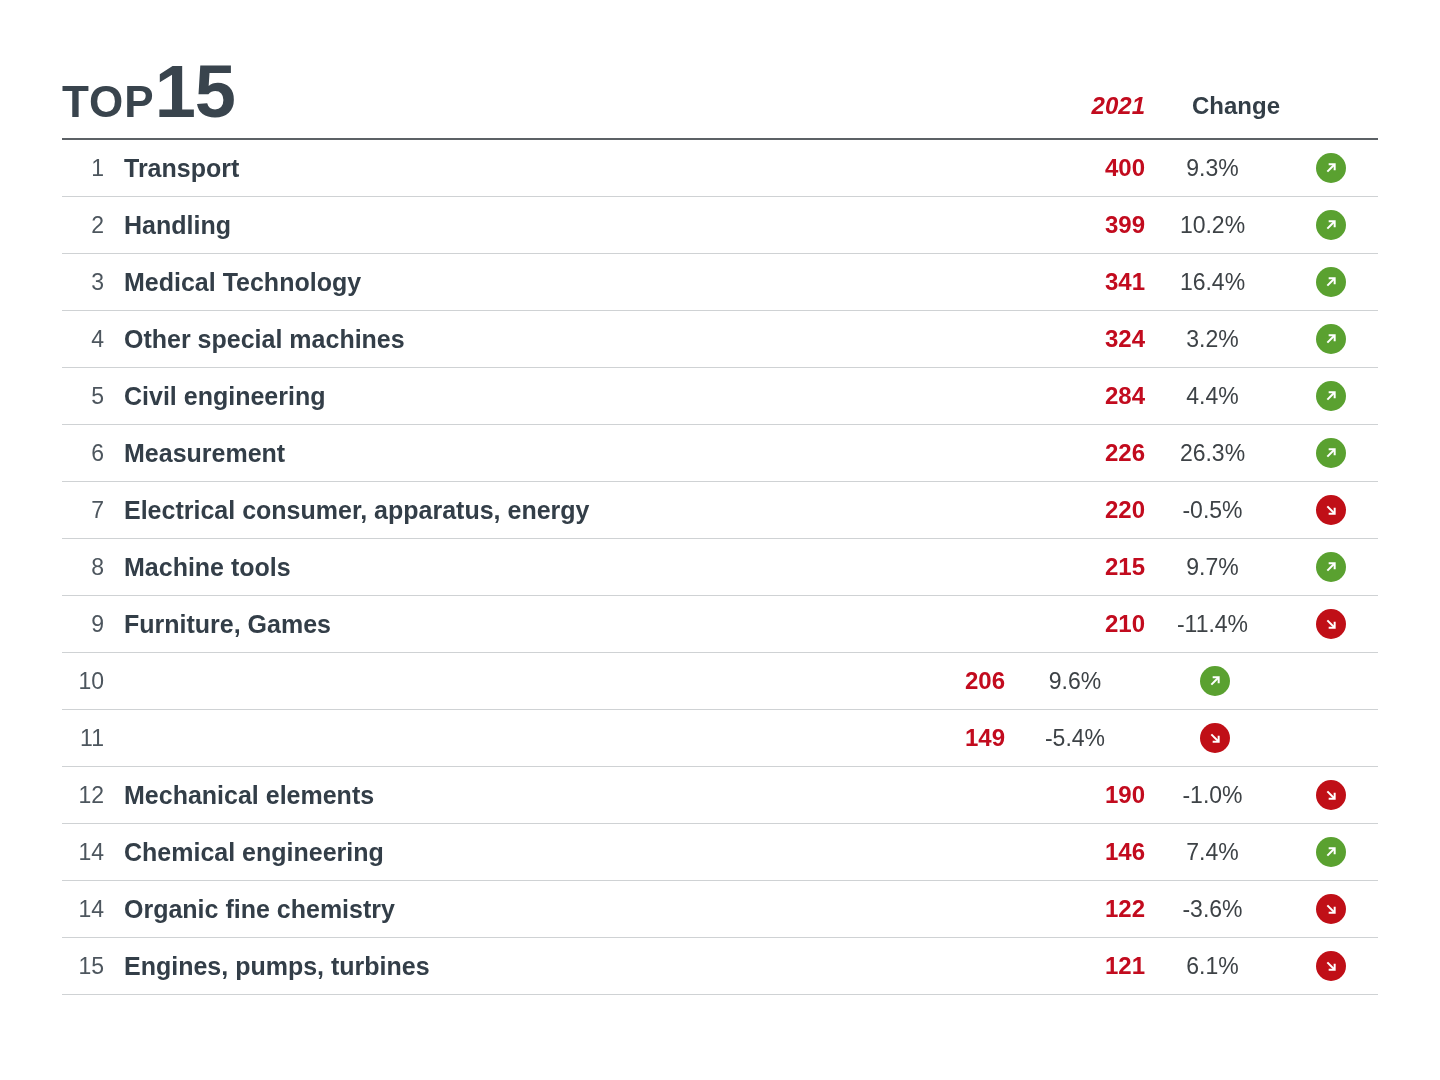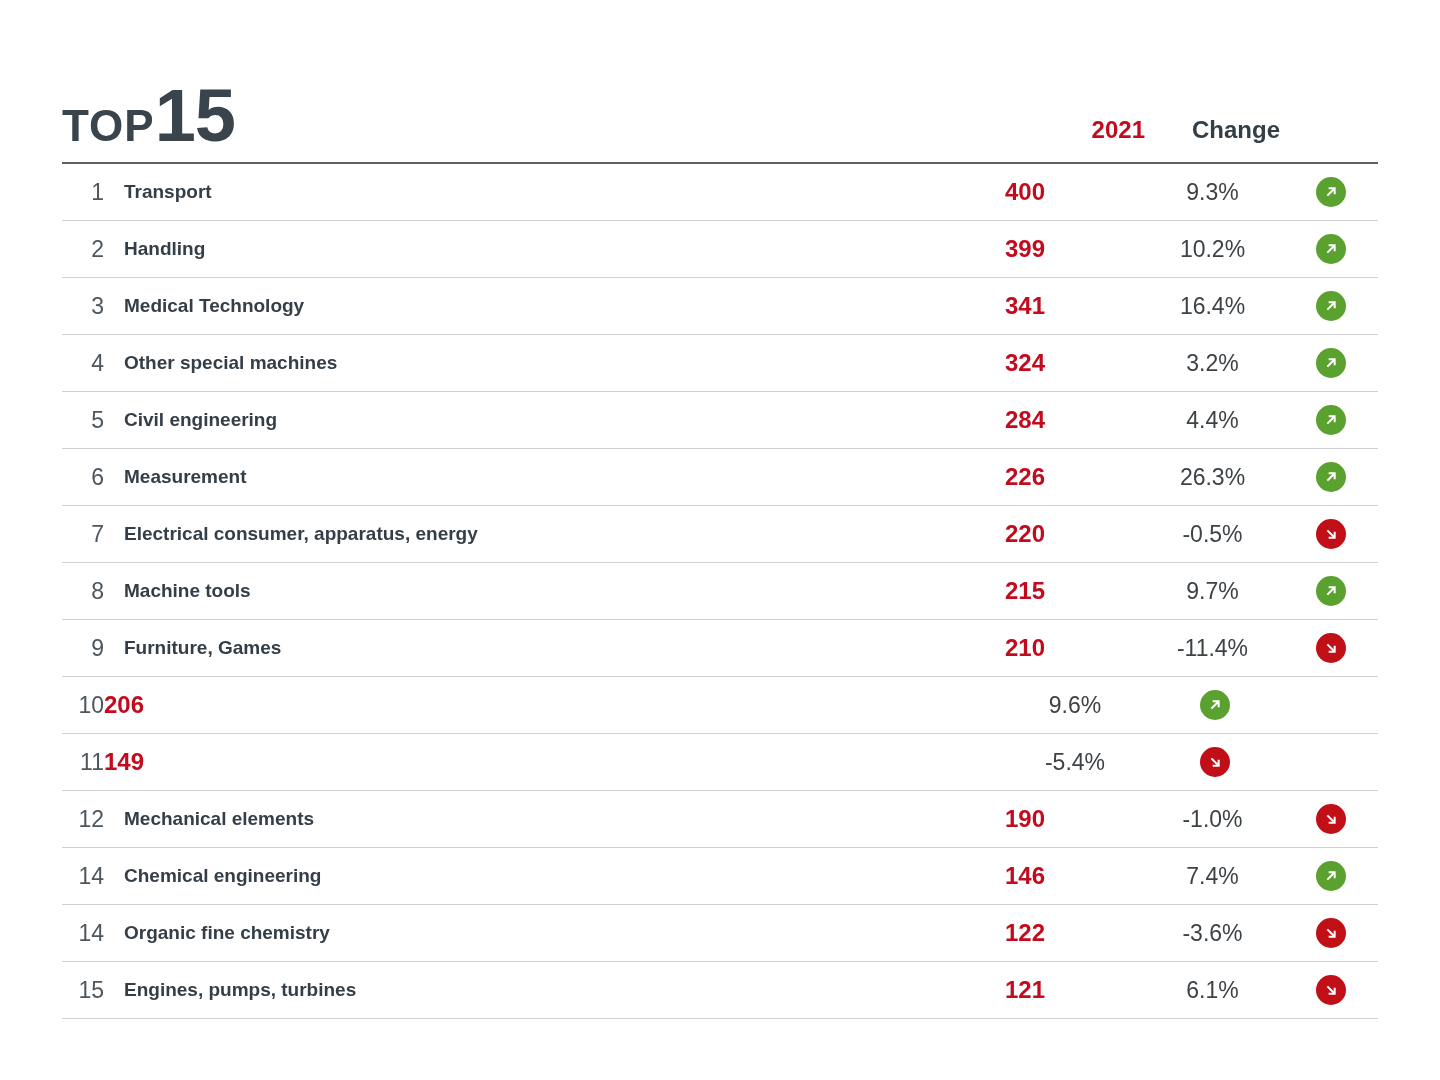--- a/index.html
+++ b/index.html
@@ -1,50 +1,50 @@
 <!DOCTYPE html>
 <html><head>
 <meta charset="utf-8">
 <style>
   * { margin:0; padding:0; box-sizing:border-box; }
   html,body { width:1440px; height:1080px; background:#ffffff;
               font-family:"Liberation Sans", sans-serif; }
   .page { width:1440px; height:1080px; background:#ffffff; }
-  .container { width:1316px; margin:0 62px; padding-top:54px; }
+  .container { width:1316px; margin:0 62px; padding-top:30px; }
 
   
   .header-band {
     display:grid;
     grid-template-columns:42px 1fr 140px 135px 98px;
     align-items:end;
     border-bottom:2px solid #5c6165;
     padding-bottom:12px;
     min-height:110px;
   }
   .title { grid-column:1 / 3; white-space:nowrap; color:#39444d;
            line-height:0.9; align-self:end; }
   .title-prefix { font-size:44px; font-weight:700; letter-spacing:1px; vertical-align:baseline; }
   .title-number { font-size:74px; font-weight:700; letter-spacing:-1px; vertical-align:baseline; }
   .col-header { font-size:24px; font-weight:700; text-align:right; padding-bottom:6px; }
-  .col-header.year { color:#c20b1e; }
+  .col-header.year { color:#c20b1e;font-style:italic; }
   .col-header.change { color:#333e47; }
 
   
   .row {
     display:grid;
     grid-template-columns:42px 1fr 140px 135px 98px;
     align-items:center;
     height:57px;
     border-bottom:1px solid #cfd2d4;
     background:#ffffff;
   }
   .cell-rank   { font-size:23px; font-weight:400; color:#4d565e; text-align:right; }
-  .cell-label  { font-size:19px; font-weight:700; color:#333e48; padding-left:20px;
+  .cell-label  { font-size:25px; font-weight:700; color:#333e48; padding-left:20px;
                  white-space:nowrap; overflow:hidden; }
-  .cell-value  { font-size:24px; font-weight:700; color:#c20b1e; 
+  .cell-value  { font-size:24px; font-weight:700; color:#c20b1e; text-align:right;
                  font-variant-numeric:tabular-nums; }
   .cell-change { font-size:23px; font-weight:400; color:#3d4246; text-align:center;
                  font-variant-numeric:tabular-nums; }
   .cell-icon   { display:flex; justify-content:center; padding-left:4px; }
 
   .trend { width:30px; height:30px; border-radius:50%;
            display:flex; align-items:center; justify-content:center; }
   .trend svg { display:none; }
   .trend[data-dir="up"]   { background:#5aa130; }
   .trend[data-dir="down"] { background:#c00f17; }

